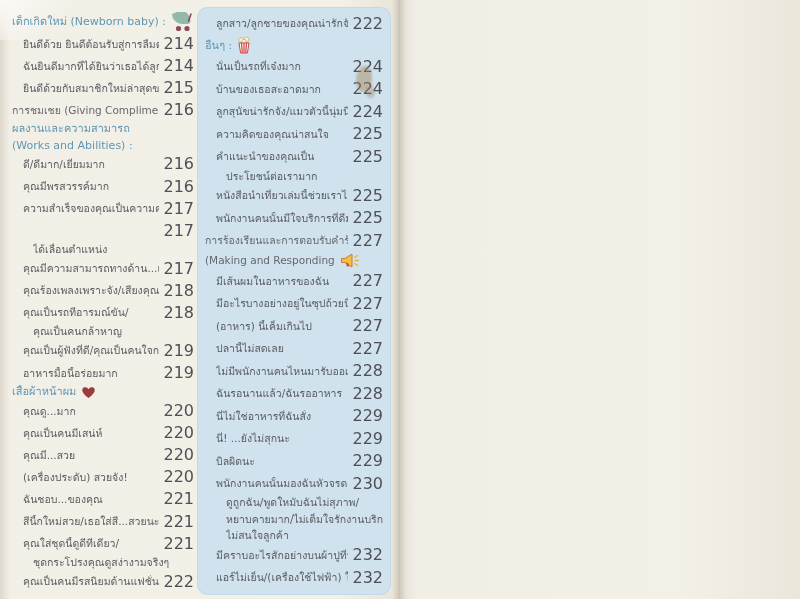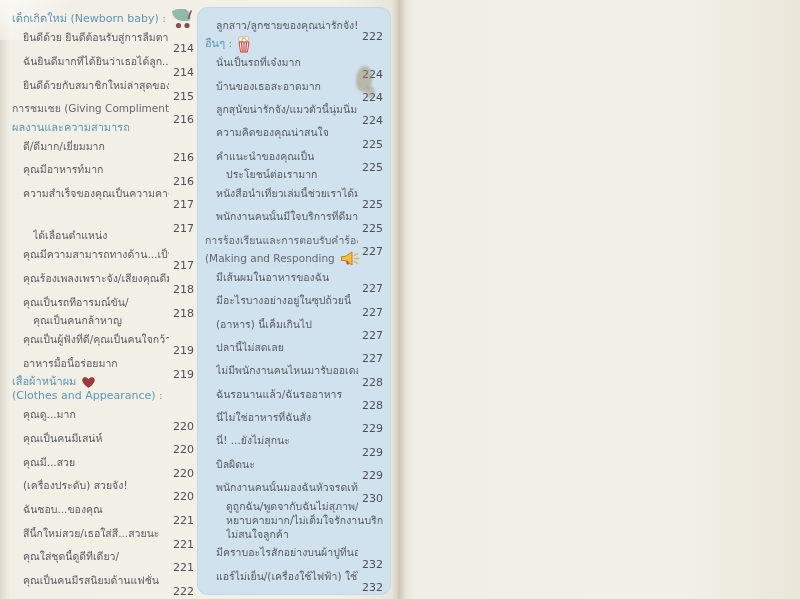--- a/index.html
+++ b/index.html
@@ -21,21 +21,21 @@
   .colB{left:197px;top:7px;width:178px;height:574px;}
   .colbox{background:#cfe2ee;border-radius:11px;padding:7px 8px;box-shadow:0 0 0 1px rgba(175,200,220,.35) inset;}
   .row{display:flex;align-items:center;min-height:14px;color:#5b5b62;font-size:10.5px;line-height:1.25;}
   .lbl{display:flex;align-items:center;min-width:0;}
   .t{white-space:nowrap;overflow:hidden;}
   .e .lbl{padding-left:11px;}
   .c .lbl{padding-left:21px;text-align:center;}
   .hb .t{color:#5e97b5;font-size:11px;}
   .hr .t{color:#67676d;text-decoration:underline;text-decoration-style:wavy;
          text-decoration-color:#c64545;text-decoration-thickness:1px;text-underline-offset:3px;}
-  .p{margin-left:auto;padding-left:4px;flex:none;font-size:11px;color:#4f4f57;margin-top:23px;}
+  .p{margin-left:auto;padding-left:4px;flex:none;font-size:16px;color:#4f4f57;}
   .ico{flex:none;display:inline-flex;align-items:center;margin-left:5px;}
   .ico svg{display:block;}
   .stain{position:absolute;left:356px;top:66px;width:16px;height:26px;border-radius:60% 40% 55% 45%;
     background:rgba(160,130,85,.45);filter:blur(1px);}
   .stain2{position:absolute;left:366px;top:86px;width:9px;height:12px;border-radius:50%;
     background:rgba(150,120,80,.35);filter:blur(1px);}
 </style>
 </head>
 <body>
 
@@ -78,29 +78,34 @@
           <span class="lbl">
             <span class="t">การชมเชย (Giving Compliments)</span>
           </span>
           <span class="p">216</span>
         </div>
         <div class="row hb">
           <span class="lbl">
             <span class="t">ผลงานและความสามารถ</span>
           </span>
         </div>
+        <div class="row hb">
+          <span class="lbl">
+            <span class="t">(Works and Abilities) :</span>
+          </span>
+        </div>
         <div class="row e">
           <span class="lbl">
             <span class="t">ดี/ดีมาก/เยี่ยมมาก</span>
           </span>
           <span class="p">216</span>
         </div>
         <div class="row e">
           <span class="lbl">
-            <span class="t">คุณมีอาหารท์มาก</span>
+            <span class="t">คุณมีพรสวรรค์มาก</span>
           </span>
           <span class="p">216</span>
         </div>
         <div class="row e">
           <span class="lbl">
             <span class="t">ความสำเร็จของคุณเป็นความคาดหวังของฉัน</span>
           </span>
           <span class="p">217</span>
         </div>
         <div class="row e">
@@ -149,25 +154,20 @@
         <div class="row hb">
           <span class="lbl">
             <span class="t">เสื้อผ้าหน้าผม</span>
             <span class="ico">
               <svg width="15" height="13" viewBox="0 0 15 13">
                 <path d="M7.5 12 C2 8 0.5 5 1.6 2.8 C2.7 0.7 5.8 0.8 7.5 3.2 C9.2 0.8 12.3 0.7 13.4 2.8 C14.5 5 13 8 7.5 12 z" fill="#9c3a3c"></path>
               </svg>
             </span>
           </span>
         </div>
-        <div class="row hb">
-          <span class="lbl">
-            <span class="t">(Clothes and Appearance) :</span>
-          </span>
-        </div>
         <div class="row e">
           <span class="lbl">
             <span class="t">คุณดู...มาก</span>
           </span>
           <span class="p">220</span>
         </div>
         <div class="row e">
           <span class="lbl">
             <span class="t">คุณเป็นคนมีเสน่ห์</span>
           </span>
@@ -195,20 +195,25 @@
           <span class="lbl">
             <span class="t">สีนี้กใหม่สวย/เธอใส่สี...สวยนะ</span>
           </span>
           <span class="p">221</span>
         </div>
         <div class="row e">
           <span class="lbl">
             <span class="t">คุณใส่ชุดนี้ดูดีทีเดียว/</span>
           </span>
           <span class="p">221</span>
+        </div>
+        <div class="row c">
+          <span class="lbl">
+            <span class="t">ชุดกระโปรงคุณดูสง่างามจริงๆ</span>
+          </span>
         </div>
         <div class="row e">
           <span class="lbl">
             <span class="t">คุณเป็นคนมีรสนิยมด้านแฟชั่น</span>
           </span>
           <span class="p">222</span>
         </div>
       </div>
     <div class="col colB colbox">
         <div class="row e">
@@ -351,21 +356,21 @@
           <span class="p">229</span>
         </div>
         <div class="row e">
           <span class="lbl">
             <span class="t">พนักงานคนนั้นมองฉันหัวจรดเท้า/</span>
           </span>
           <span class="p">230</span>
         </div>
         <div class="row c">
           <span class="lbl">
-            <span class="t">ดูถูกฉัน/พูดจากับฉันไม่สุภาพ/</span>
+            <span class="t">ดูถูกฉัน/พูดใหมับฉันไม่สุภาพ/</span>
           </span>
         </div>
         <div class="row c">
           <span class="lbl">
             <span class="t">หยาบคายมาก/ไม่เต็มใจรักงานบริการ/</span>
           </span>
         </div>
         <div class="row c">
           <span class="lbl">
             <span class="t">ไม่สนใจลูกค้า</span>

